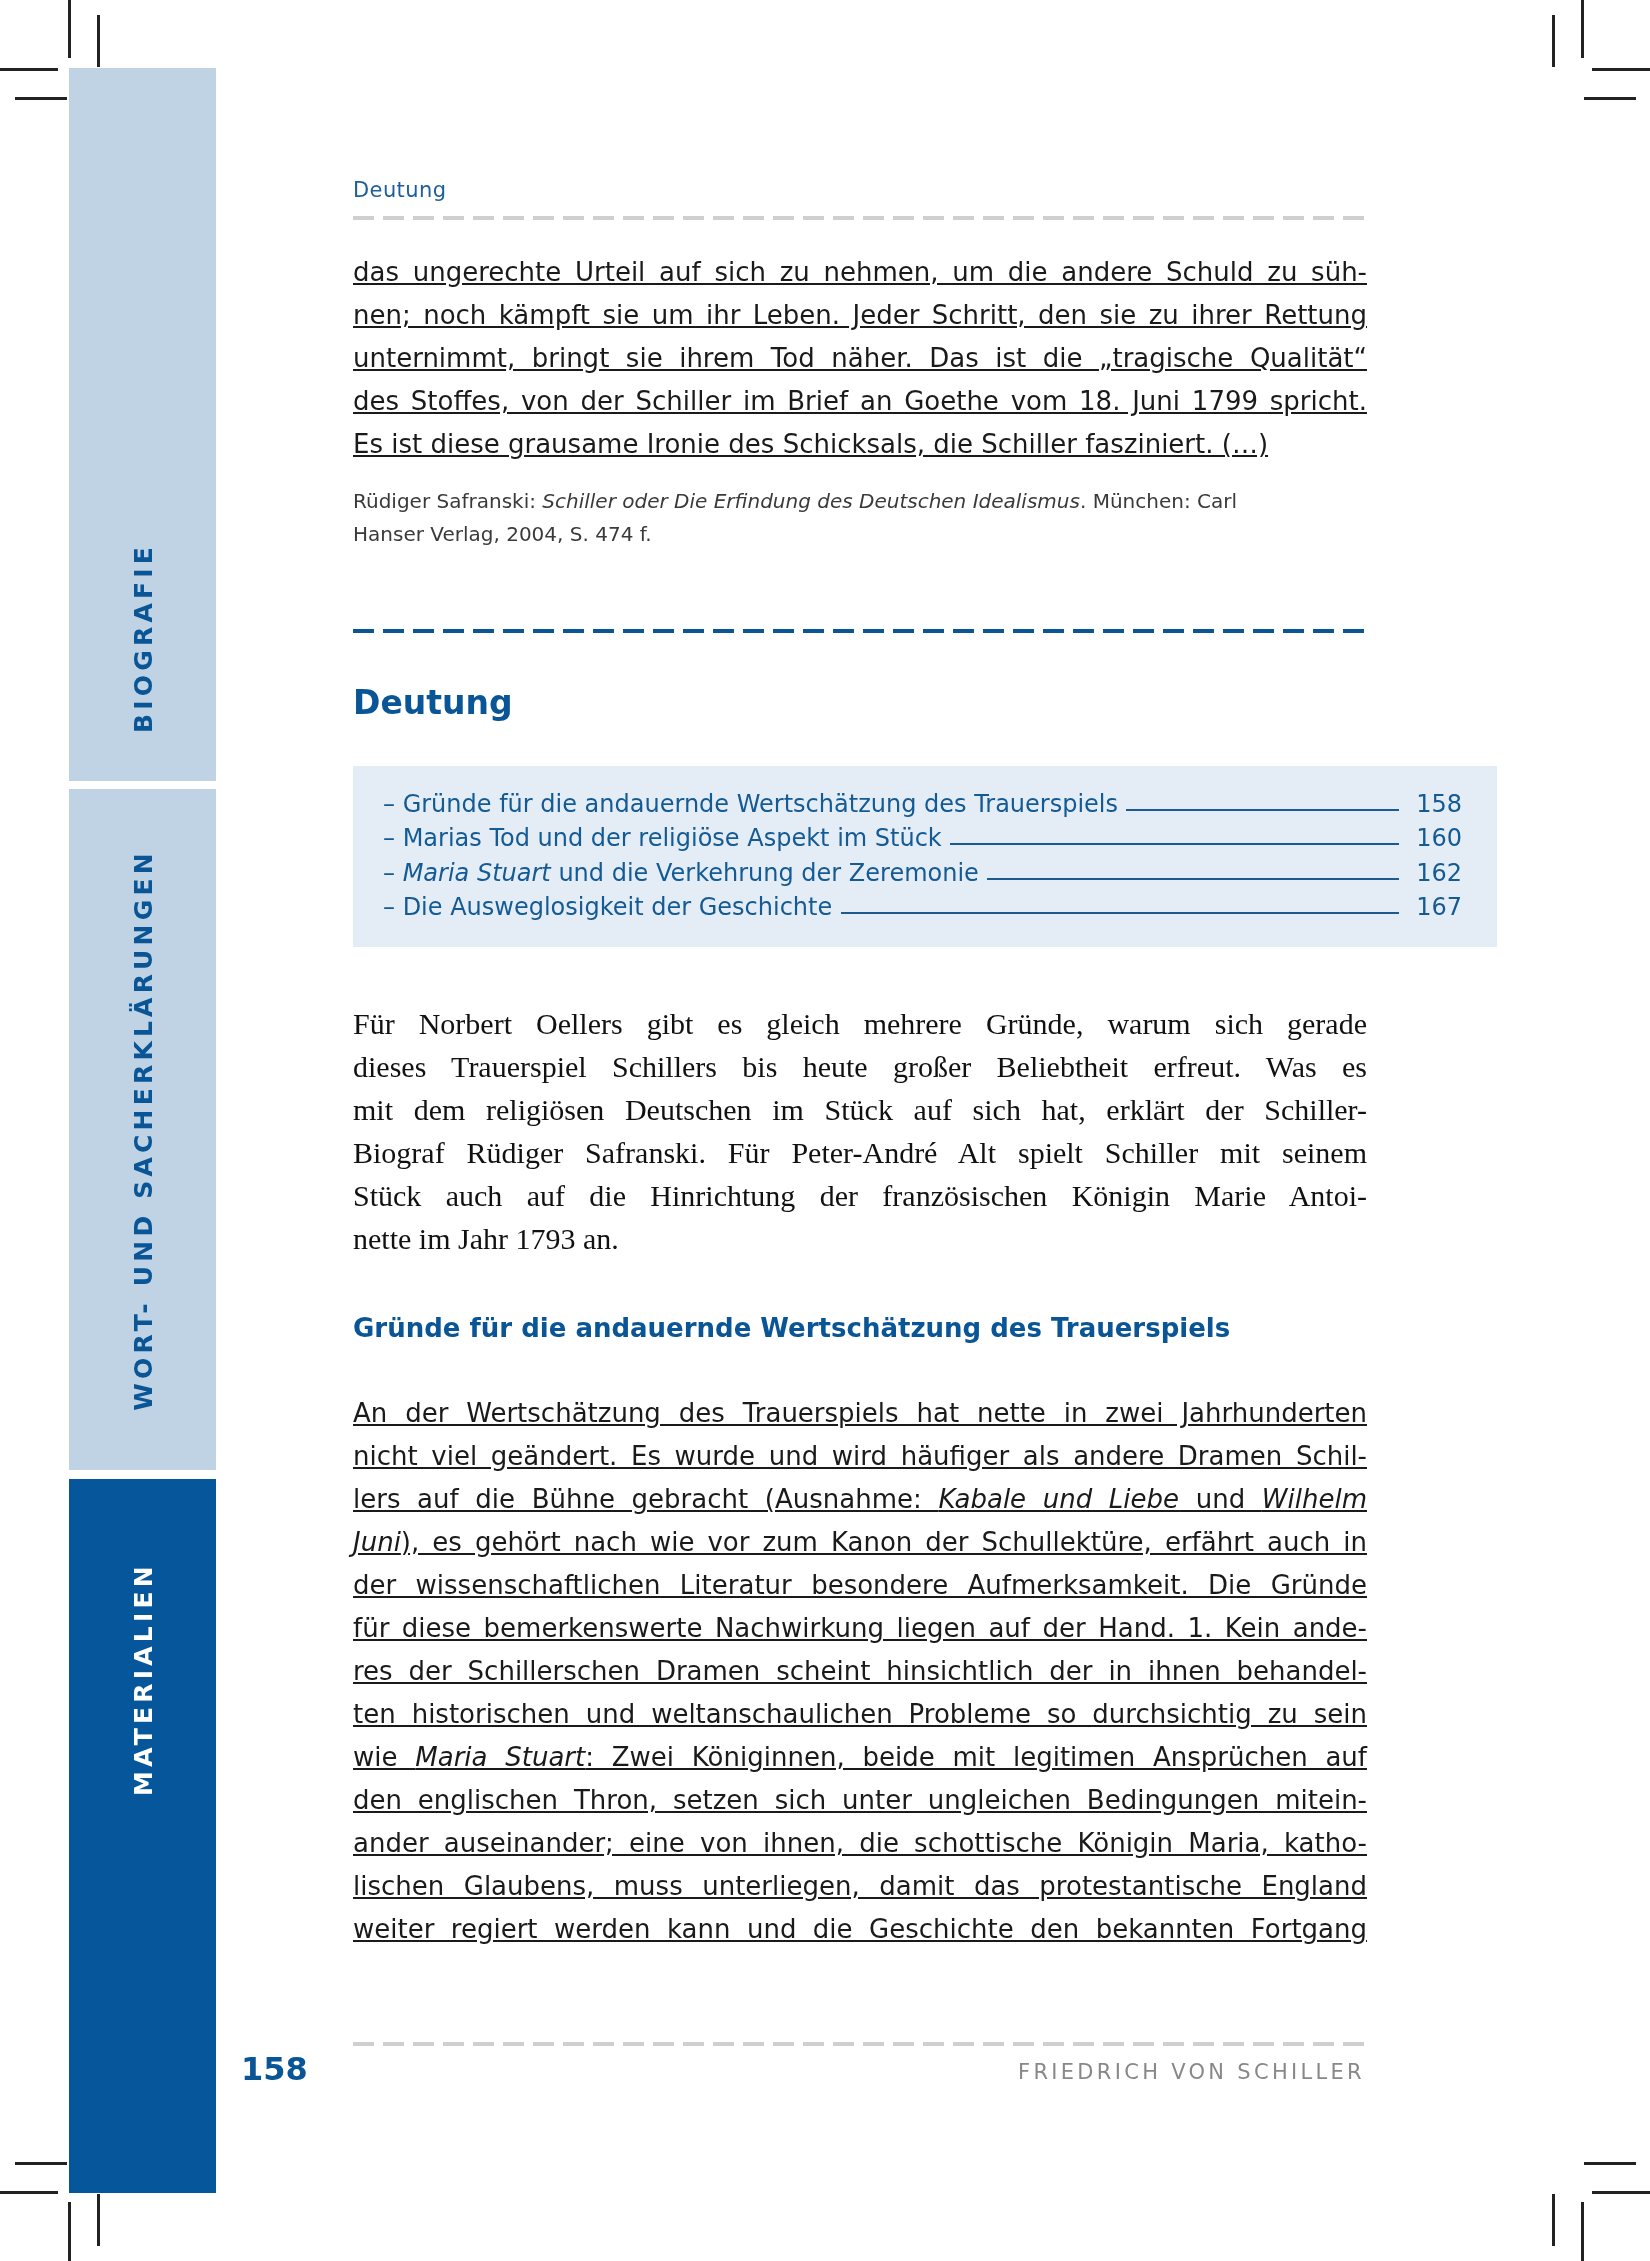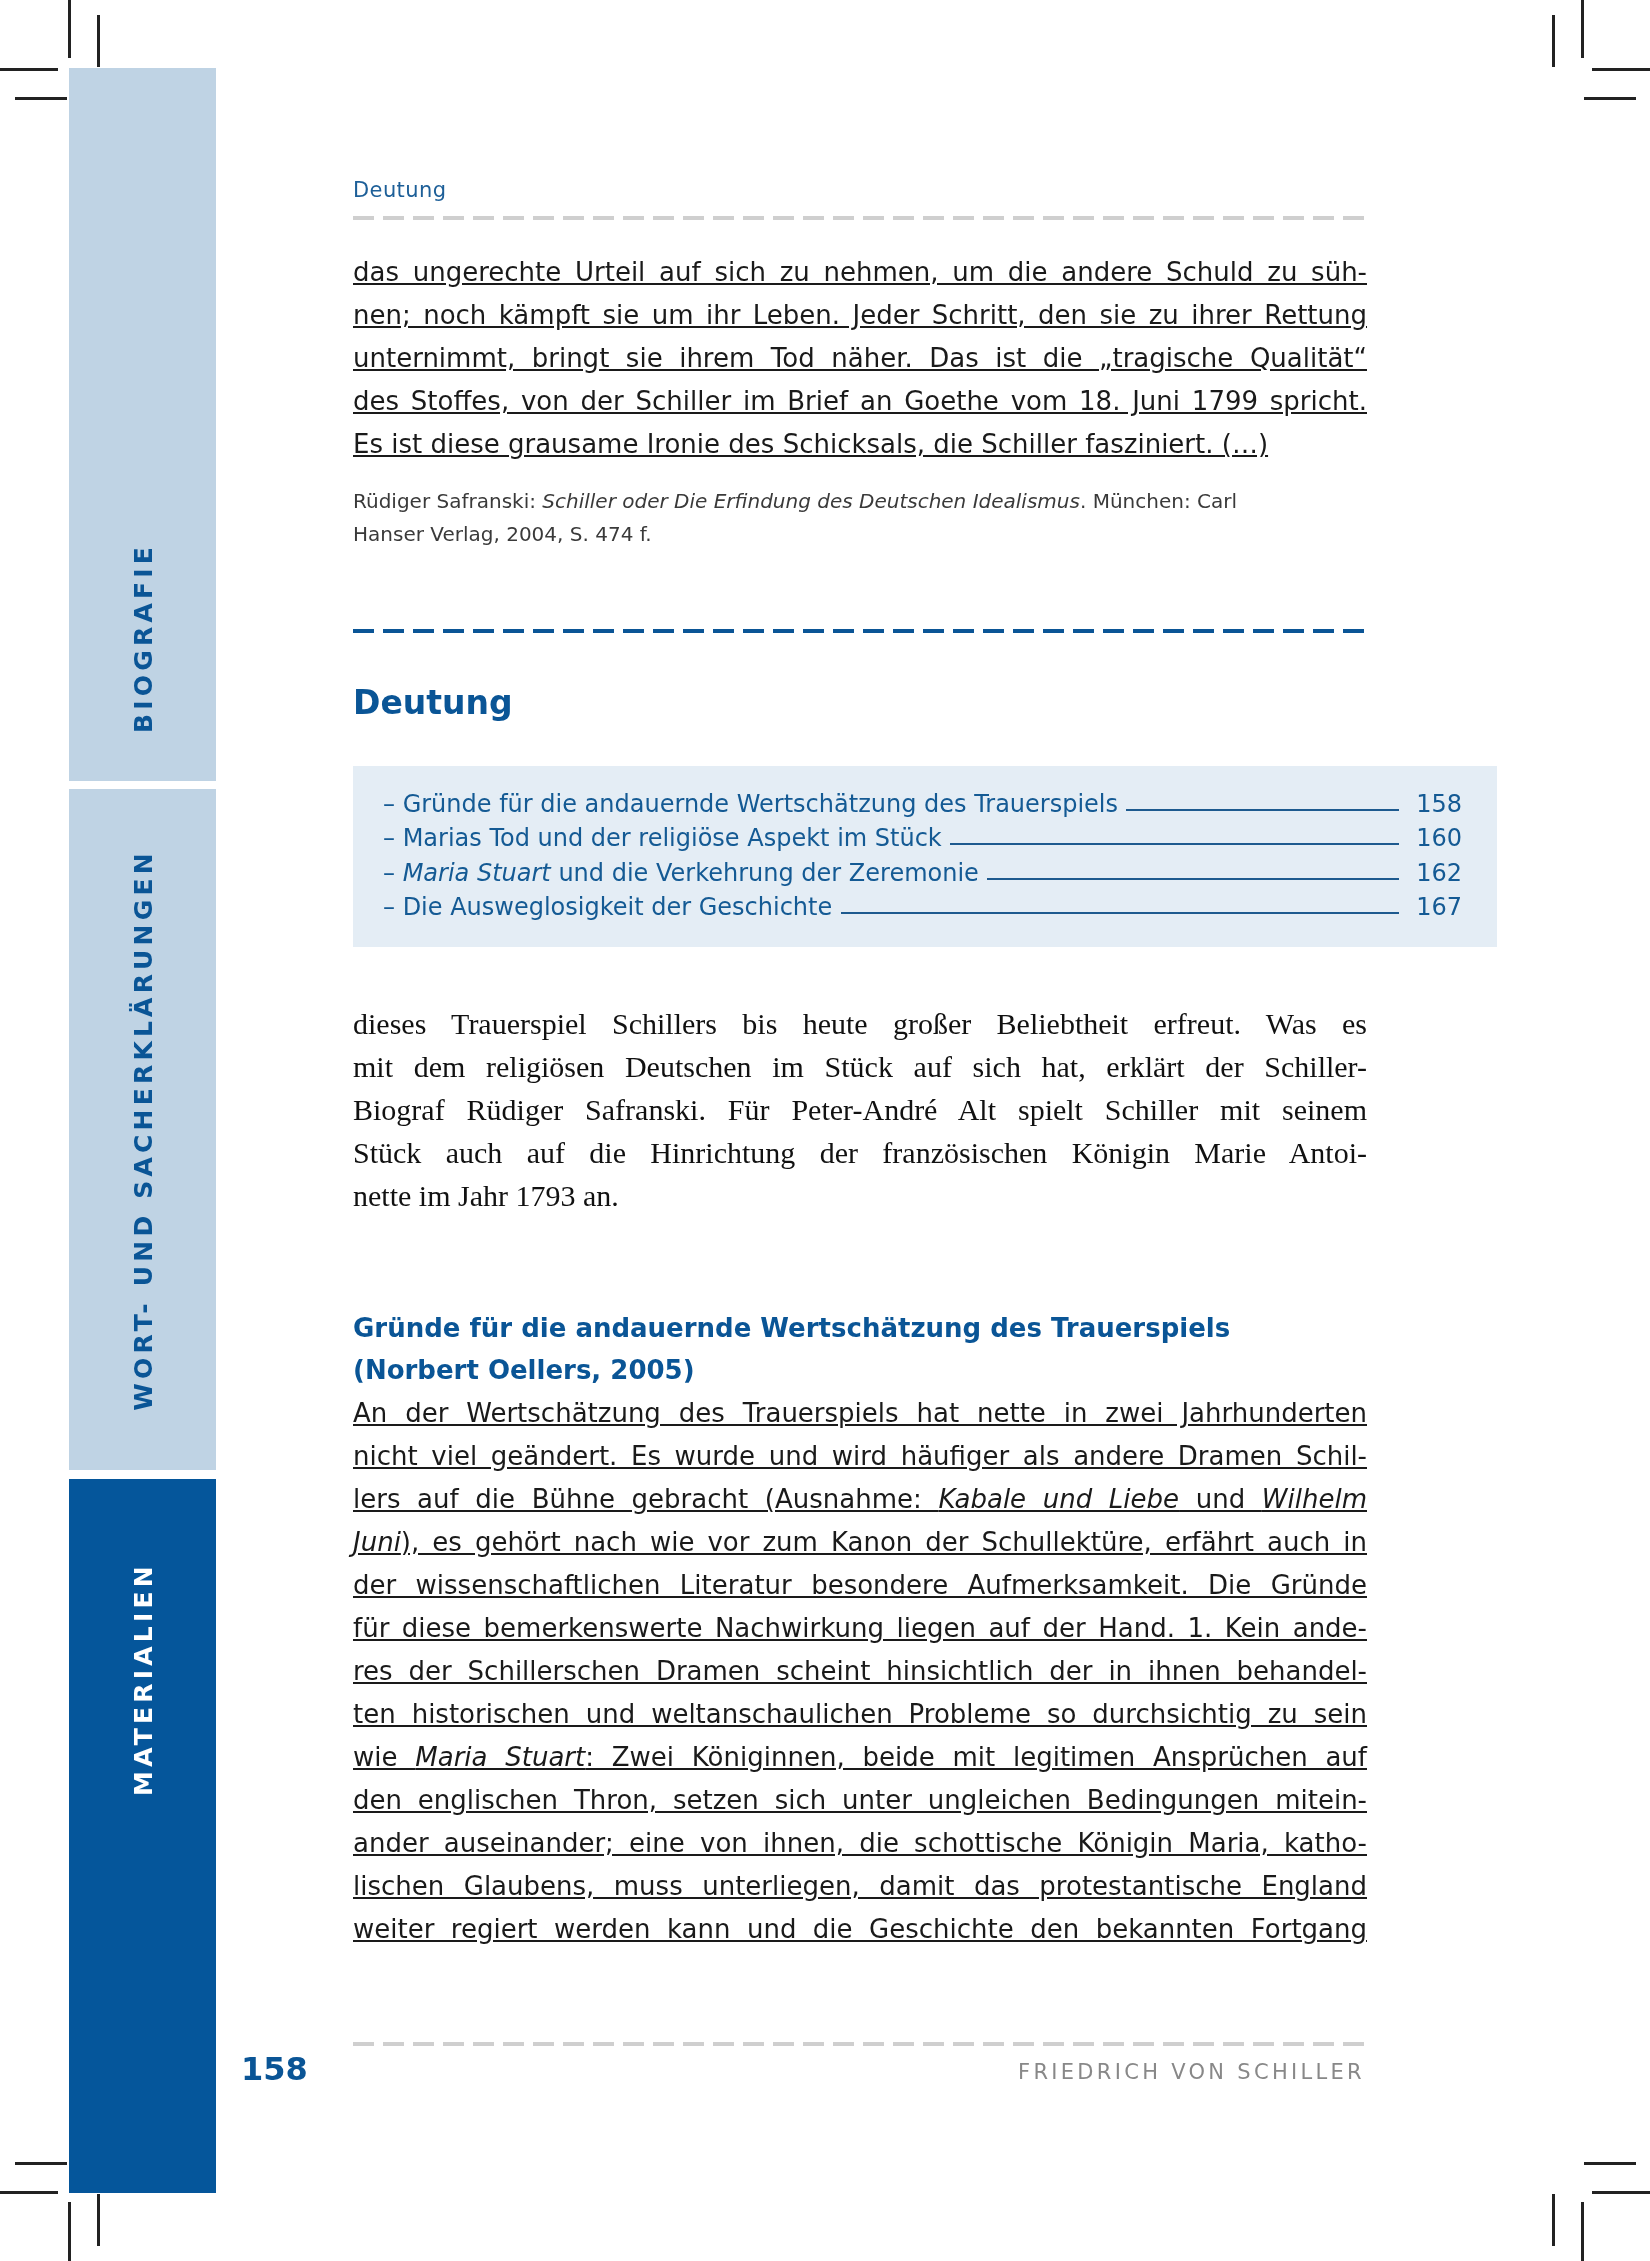--- a/index.html
+++ b/index.html
@@ -139,30 +139,30 @@
     <span class="p">162</span>
   </div>
   <div class="toc-row" style="top:121px;">
     <span class="t"><span>– </span><i></i><span>Die Ausweglosigkeit der Geschichte</span></span>
     <span class="leader"></span>
     <span class="p">167</span>
   </div>
 </div>
 
 <div class="col serif" style="top:1002px;">
+  <span class="line">Für Norbert Oellers gibt es gleich mehrere Gründe, warum sich gerade</span>
   <span class="line">dieses Trauerspiel Schillers bis heute großer Beliebtheit erfreut. Was es</span>
   <span class="line">mit dem religiösen Deutschen im Stück auf sich hat, erklärt der Schiller-</span>
   <span class="line">Biograf Rüdiger Safranski. Für Peter-André Alt spielt Schiller mit seinem</span>
   <span class="line">Stück auch auf die Hinrichtung der französischen Königin Marie Antoi-</span>
   <span class="line last">nette im Jahr 1793 an.</span>
 </div>
 
 <div class="col h3" style="top:1307px;">
   <span class="line">Gründe für die andauernde Wertschätzung des Trauerspiels</span>
-  <span class="line">(Norbert Oellers, 2005)</span>
 </div>
 
 <div class="col body-text" style="top:1392px;">
   <span class="line">An der Wertschätzung des Trauerspiels hat nette in zwei Jahrhunderten</span>
   <span class="line">nicht viel geändert. Es wurde und wird häufiger als andere Dramen Schil-</span>
   <span class="line"><span>lers auf die Bühne gebracht (Ausnahme: </span><i>Kabale und Liebe</i><span> und </span><i>Wilhelm</i></span>
   <span class="line"><i>Juni</i><span>), es gehört nach wie vor zum Kanon der Schullektüre, erfährt auch in</span></span>
   <span class="line">der wissenschaftlichen Literatur besondere Aufmerksamkeit. Die Gründe</span>
   <span class="line">für diese bemerkenswerte Nachwirkung liegen auf der Hand. 1. Kein ande-</span>
   <span class="line">res der Schillerschen Dramen scheint hinsichtlich der in ihnen behandel-</span>

